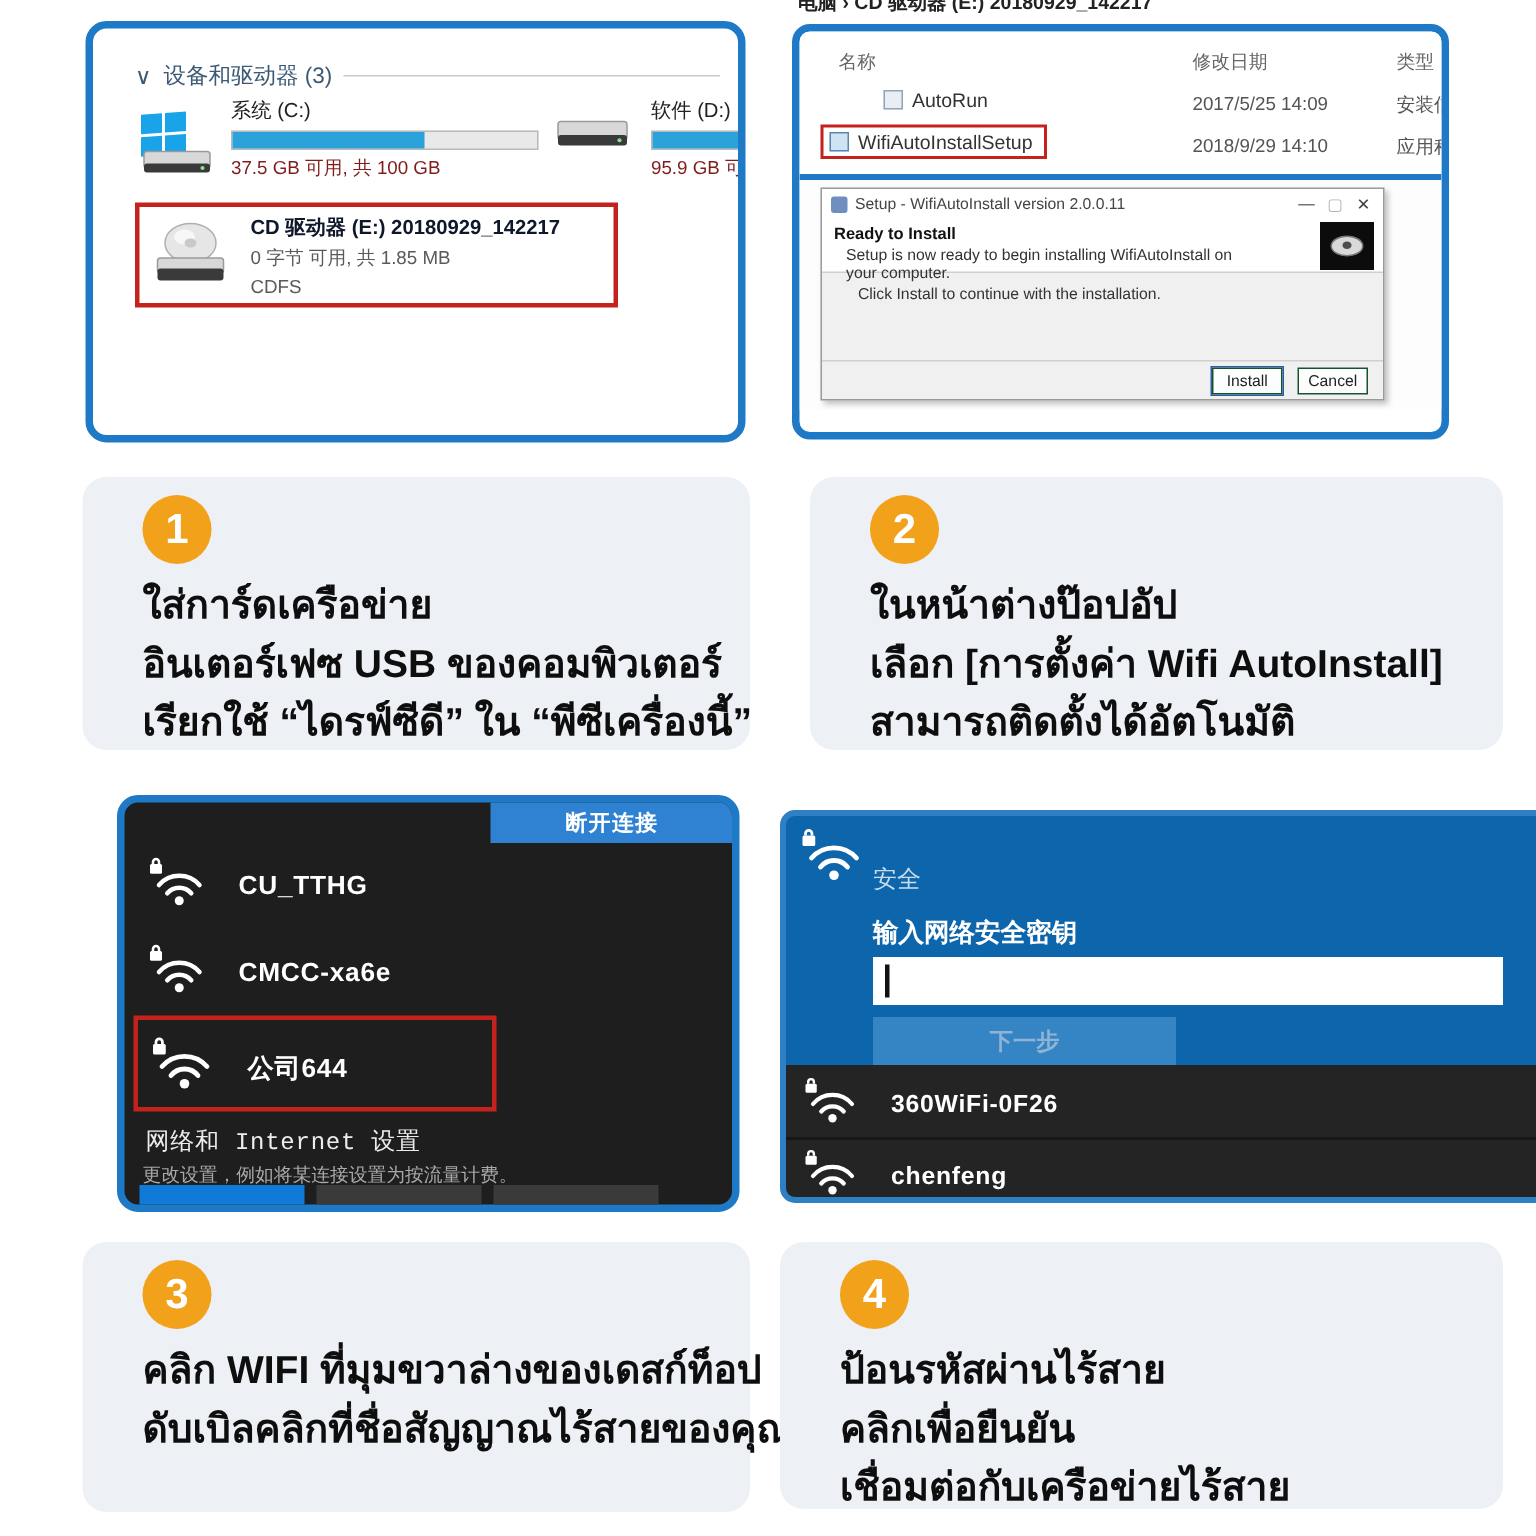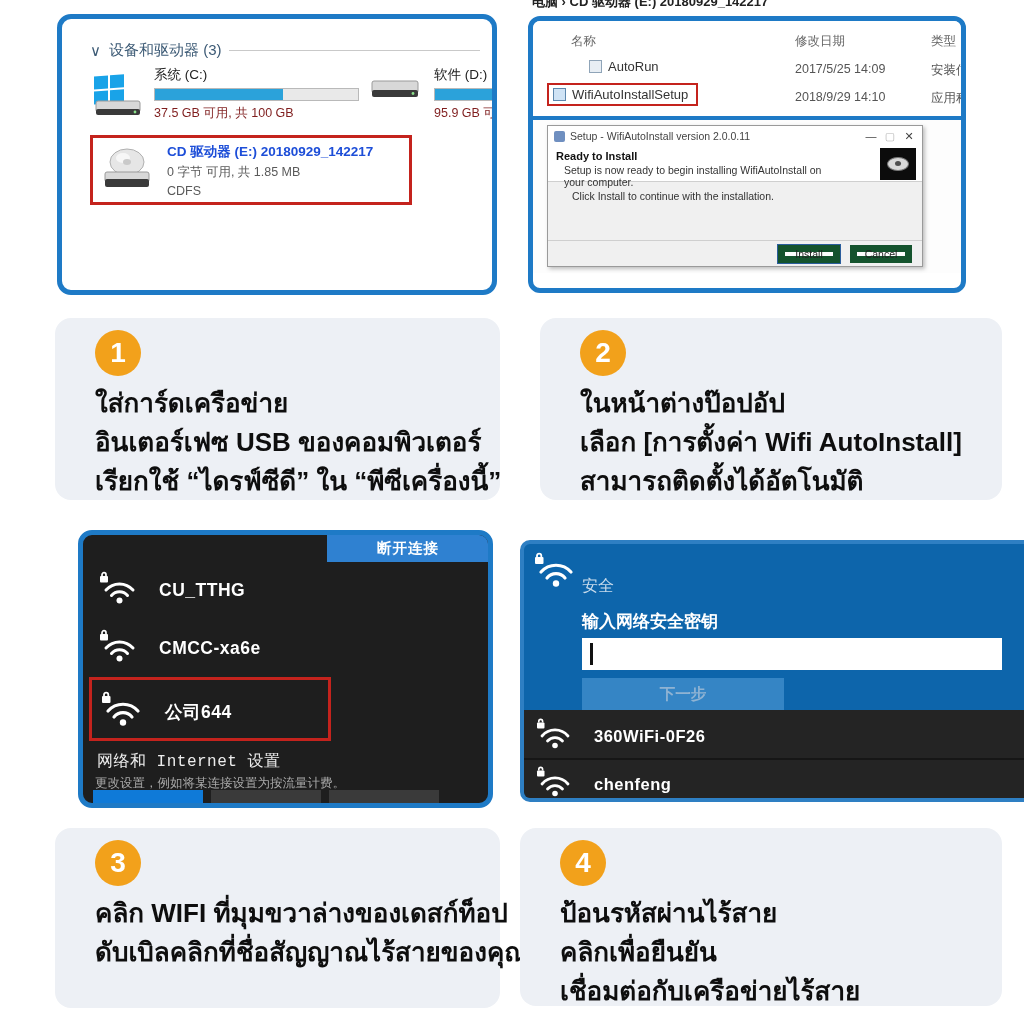--- a/index.html
+++ b/index.html
@@ -17,21 +17,21 @@
   .p1-head { position:absolute; left:28px; top:22px; display:flex; align-items:center;
              gap:8px; width:390px; color:#3c5a75; font-size:15px; }
   .p1-head .rule { flex:1; height:1px; background:#c9c9c9; }
   .drive { position:absolute; }
   .drive .dname { font-size:13.5px; color:#222; }
   .dbar { width:205px; height:13px; background:#e9e9e9; border:1px solid #b9b9b9; margin-top:4px; }
   .dbar .fill { height:100%; background:#2ba2da; }
   .dcap { font-size:12.5px; color:#7f1d1d; margin-top:4px; white-space:nowrap; }
   .cdbox { position:absolute; left:28px; top:116px; width:322px; height:70px;
            border:3px solid #c4231d; display:flex; align-items:center; gap:14px; padding-left:8px; }
-  .cdtext .l1 { font-size:13.5px; color:#1d4ed8; font-weight:bold;text-align:right; }
+  .cdtext .l1 { font-size:13.5px; color:#0f172a; font-weight:bold;text-align:right; }
   .cdtext .l2, .cdtext .l3 { font-size:12.5px; color:#5a5a5a; margin-top:3px; }
 
   
   #bread2 { left:532px; top:0; width:420px; height:14px; overflow:hidden; }
   #bread2 span { display:block; margin-top:-7px; font-size:13px; font-weight:bold; color:#222;
                  white-space:nowrap; }
   #panel2 { left:528px; top:16px; width:438px; height:277px; }
   .files { position:relative; height:99px; border-bottom:4px solid #1e7ac6; background:#fff; }
   .fcol { position:absolute; top:12px; font-size:12.5px; color:#666; }
   .frow { position:absolute; display:flex; align-items:center; gap:6px; font-size:13px; color:#333;padding-left:36px; }
@@ -53,21 +53,21 @@
   .dhead { position:relative; height:36px; background:#fff; border-bottom:1px solid #cfcfcf; padding:4px 8px; }
   .dhead .h1 { font-weight:bold; font-size:11px; color:#111; }
   .dhead .h2 { font-size:10.5px; color:#333; margin:2px 0 0 8px; width:270px; }
   .blackico { position:absolute; right:6px; top:2px; width:36px; height:32px; background:#0c0c0c; }
   .blackico .disc { position:absolute; left:7px; top:9px; width:22px; height:14px; border-radius:50%;
                     background:#d9d9d9; border:1px solid #777; }
   .blackico .hub { position:absolute; left:15px; top:13px; width:6px; height:5px; border-radius:50%; background:#4e4e4e; }
   .dbody { height:58px; padding:8px 0 0 24px; font-size:10.5px; color:#333; }
   .dfoot { height:26px; border-top:1px solid #cfcfcf; display:flex; justify-content:flex-end;
            align-items:center; gap:10px; padding-right:10px; }
-  .dlg-btn { width:62px; height:18px; background:#fdfdfd; border:7px solid #14532d; font-size:10.5px;
+  .dlg-btn { width:47px; height:18px; background:#fdfdfd; border:1px solid #14532d; font-size:10.5px;
              display:flex; align-items:center; justify-content:center; color:#222; }
   .dlg-btn.focus { outline:1.5px solid #2a5d9c; outline-offset:0; }
 
   
   #panel3 { left:78px; top:530px; width:415px; height:278px; background:#1e1e1e; }
   .dcbar { position:absolute; right:-1px; top:-1px; width:162px; height:28px; background:#2f81d1;
            border-radius:0 8px 0 0; display:flex; align-items:center; justify-content:center;
            color:#fff; font-size:14.5px; font-weight:bold; letter-spacing:1px; }
   .net { position:absolute; display:flex; align-items:center; gap:20px; color:#fff;
          font-size:17.5px; font-weight:bold; letter-spacing:.5px; }
@@ -176,21 +176,21 @@
       </span>
     </div>
   </div>
 
   <div id="bread2" class="abs">
     <span>电脑 › CD 驱动器 (E:) 20180929_142217</span>
   </div>
 
   <div id="panel2" class="shot" style="border-radius:12px;">
     <div class="files">
-      <span class="fcol" style="left:38px;text-align:right;">名称</span>
+      <span class="fcol" style="left:26px;text-align:right;">名称</span>
       <span class="fcol" style="left:262px;">修改日期</span>
       <span class="fcol" style="left:398px;">类型</span>
 
       <div class="frow" style="left:20px; top:38px;">
         <span class="fic"></span>
         <span>AutoRun</span>
       </div>
       <span class="fdate" style="left:262px; top:41px;">2017/5/25 14:09</span>
       <span class="ftype" style="left:398px; top:41px;">安装信</span>
 

